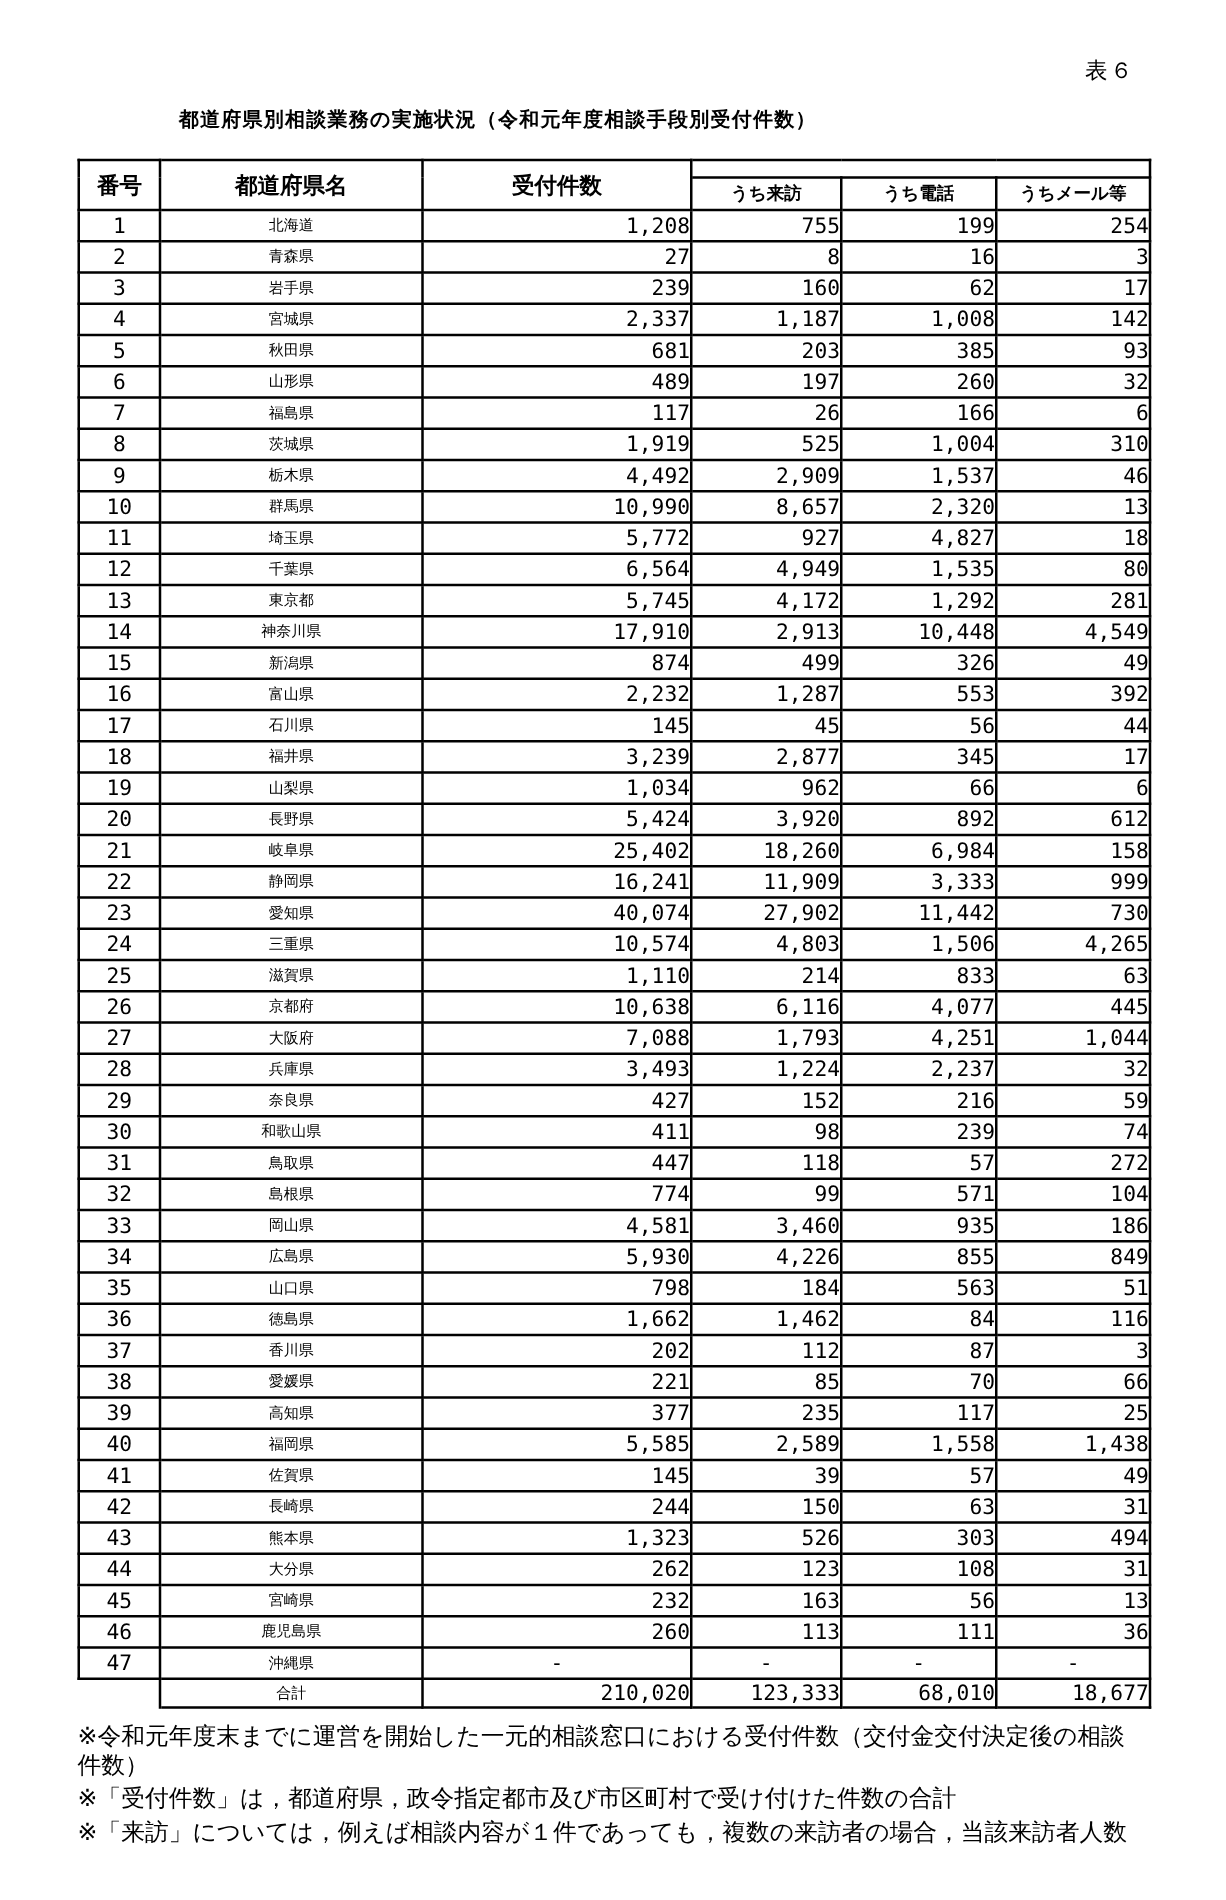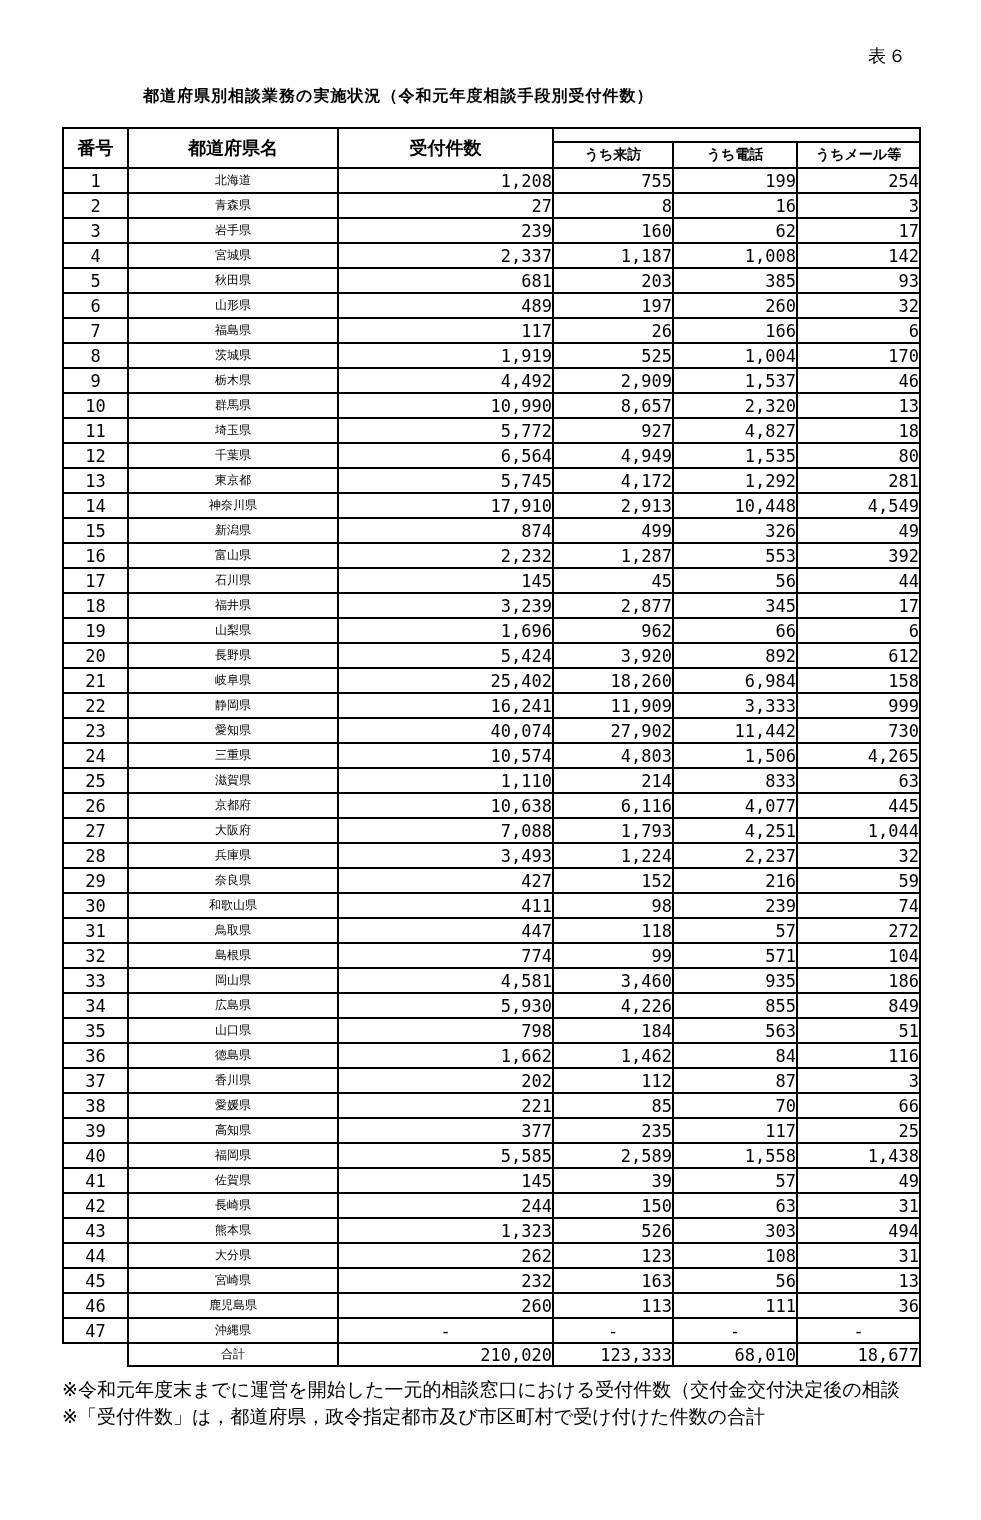--- a/index.html
+++ b/index.html
@@ -128,21 +128,21 @@
           <td class="val">26</td>
           <td class="val">166</td>
           <td class="val">6</td>
         </tr>
         <tr>
           <td class="num">8</td>
           <td class="pref">茨城県</td>
           <td class="val">1,919</td>
           <td class="val">525</td>
           <td class="val">1,004</td>
-          <td class="val">170</td>
+          <td class="val">310</td>
         </tr>
         <tr>
           <td class="num">9</td>
           <td class="pref">栃木県</td>
           <td class="val">4,492</td>
           <td class="val">2,909</td>
           <td class="val">1,537</td>
           <td class="val">46</td>
         </tr>
         <tr>
@@ -213,21 +213,21 @@
           <td class="num">18</td>
           <td class="pref">福井県</td>
           <td class="val">3,239</td>
           <td class="val">2,877</td>
           <td class="val">345</td>
           <td class="val">17</td>
         </tr>
         <tr>
           <td class="num">19</td>
           <td class="pref">山梨県</td>
-          <td class="val">1,696</td>
+          <td class="val">1,034</td>
           <td class="val">962</td>
           <td class="val">66</td>
           <td class="val">6</td>
         </tr>
         <tr>
           <td class="num">20</td>
           <td class="pref">長野県</td>
           <td class="val">5,424</td>
           <td class="val">3,920</td>
           <td class="val">892</td>
@@ -456,21 +456,23 @@
           <td class="val">123,333</td>
           <td class="val">68,010</td>
           <td class="val">18,677</td>
         </tr>
       </tbody>
   </table>
 
   <div class="notes">
     <div class="note">
       <div class="note-line">※令和元年度末までに運営を開始した一元的相談窓口における受付件数（交付金交付決定後の相談</div>
+      <div class="note-line">件数）</div>
     </div>
     <div class="note">
       <div class="note-line">※「受付件数」は，都道府県，政令指定都市及び市区町村で受け付けた件数の合計</div>
     </div>
     <div class="note">
+      <div class="note-line">※「来訪」については，例えば相談内容が１件であっても，複数の来訪者の場合，当該来訪者人数</div>
     </div>
   </div>
 
 </div>
 
 </body></html>

